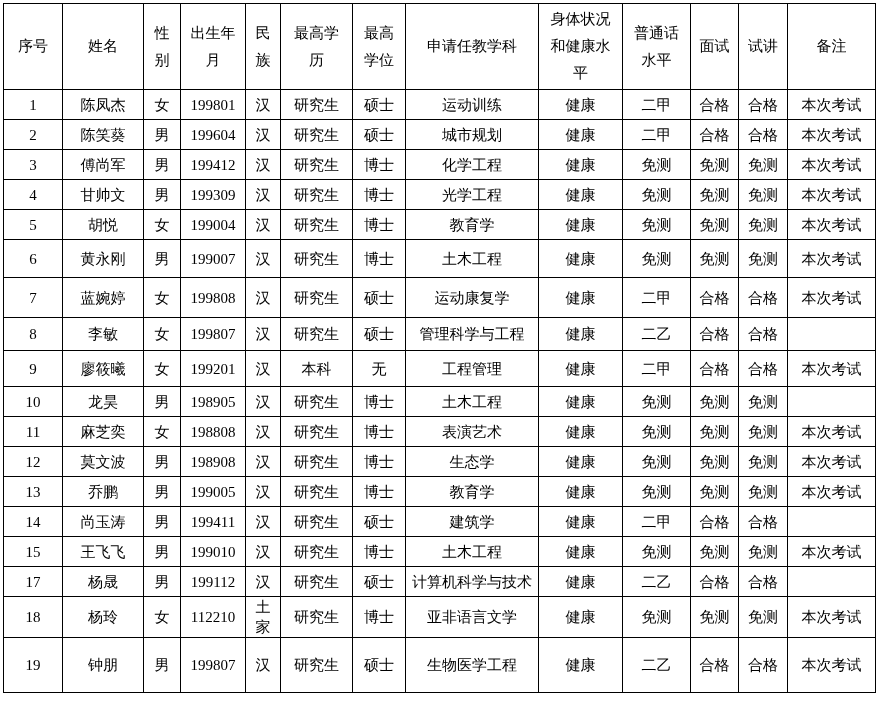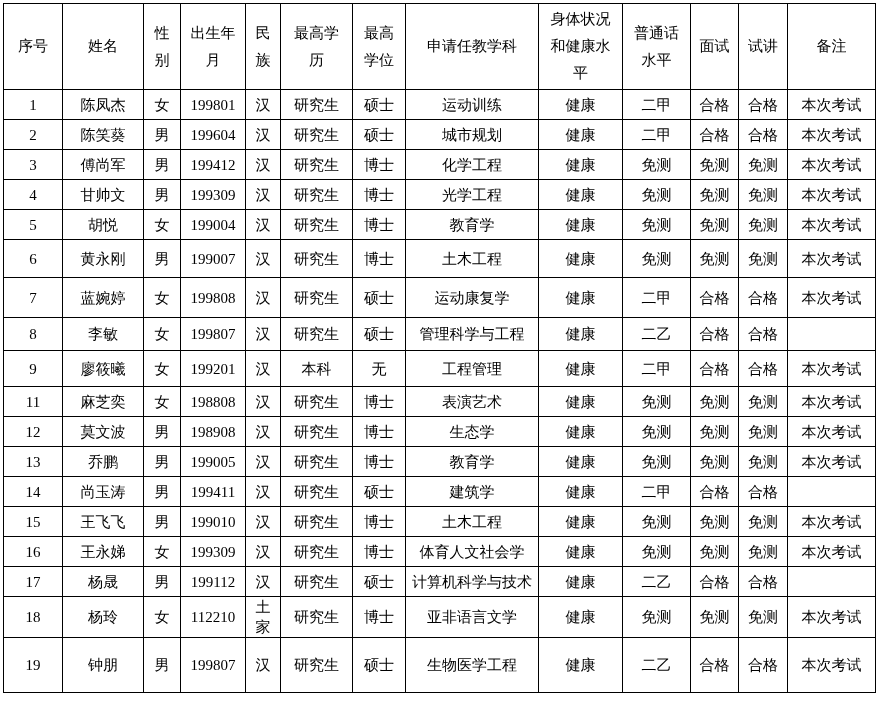--- a/index.html
+++ b/index.html
@@ -215,20 +215,35 @@
           <td>本科</td>
           <td>无</td>
           <td>工程管理</td>
           <td>健康</td>
           <td>二甲</td>
           <td>合格</td>
           <td>合格</td>
           <td>本次考试</td>
         </tr>
         <tr>
+          <td>10</td>
+          <td>龙昊</td>
+          <td>男</td>
+          <td>198905</td>
+          <td>汉</td>
+          <td>研究生</td>
+          <td>博士</td>
+          <td>土木工程</td>
+          <td>健康</td>
+          <td>免测</td>
+          <td>免测</td>
+          <td>免测</td>
+          <td></td>
+        </tr>
+        <tr>
           <td>11</td>
           <td>麻芝奕</td>
           <td>女</td>
           <td>198808</td>
           <td>汉</td>
           <td>研究生</td>
           <td>博士</td>
           <td>表演艺术</td>
           <td>健康</td>
           <td>免测</td>
@@ -283,35 +298,20 @@
         </tr>
         <tr>
           <td>15</td>
           <td>王飞飞</td>
           <td>男</td>
           <td>199010</td>
           <td>汉</td>
           <td>研究生</td>
           <td>博士</td>
           <td>土木工程</td>
-          <td>健康</td>
-          <td>免测</td>
-          <td>免测</td>
-          <td>免测</td>
-          <td>本次考试</td>
-        </tr>
-        <tr>
-          <td>16</td>
-          <td>王永娣</td>
-          <td>女</td>
-          <td>199309</td>
-          <td>汉</td>
-          <td>研究生</td>
-          <td>博士</td>
-          <td>体育人文社会学</td>
           <td>健康</td>
           <td>免测</td>
           <td>免测</td>
           <td>免测</td>
           <td>本次考试</td>
         </tr>
         <tr>
           <td>17</td>
           <td>杨晟</td>
           <td>男</td>

